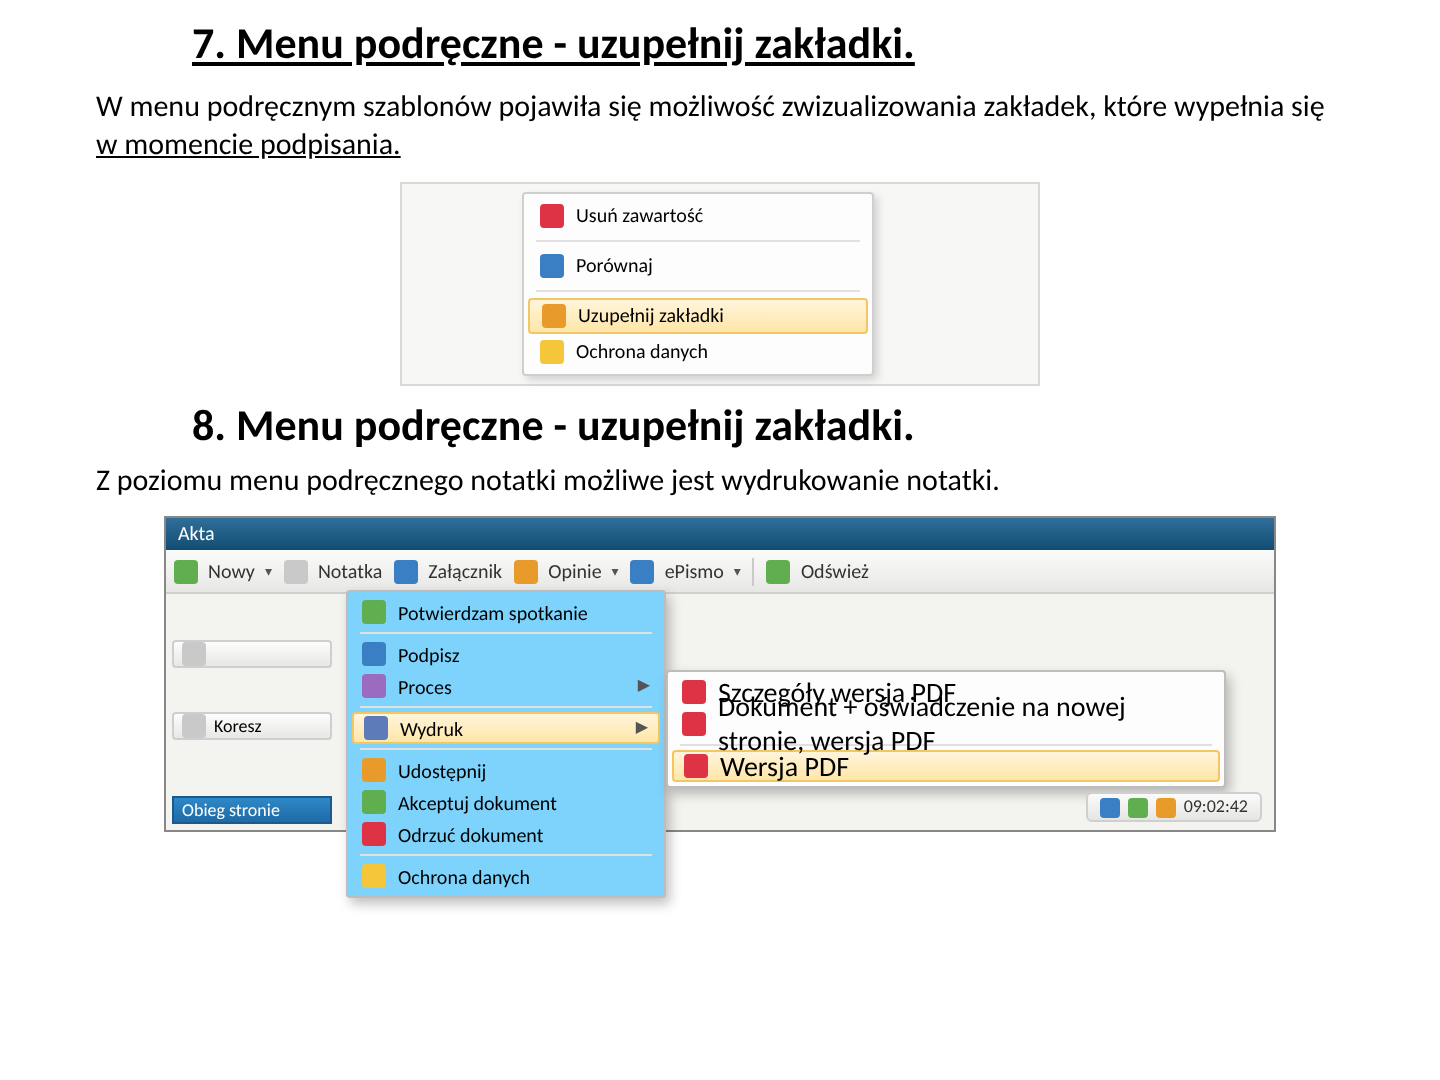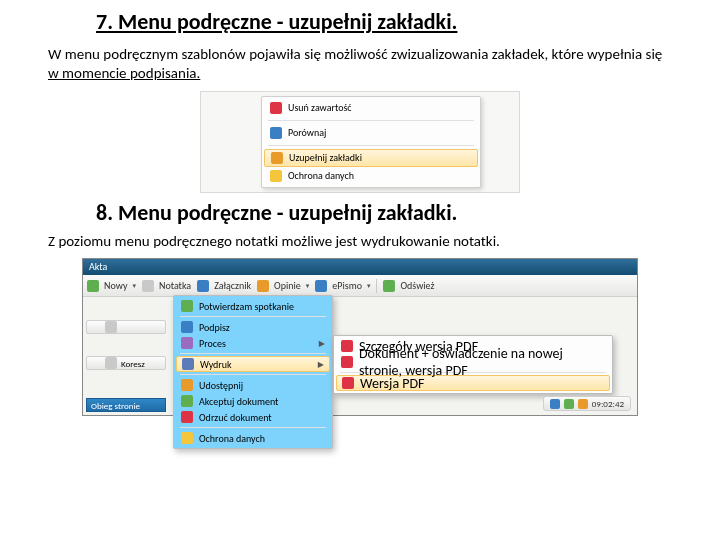--- a/index.html
+++ b/index.html
@@ -33,21 +33,21 @@
   
   .fig1 {
     width: 320px;
     margin: 0 auto 6px auto;
     background: #f7f7f5;
     border: 1px solid #d9d9d7;
     padding: 4px;
   }
   .menu1 {
     margin-left: 56px;
-    width: 220px;
+    width: 176px;
     background: #fdfdfd;
     border: 1px solid #cfcfcf;
     border-radius: 2px;
     box-shadow: 2px 2px 4px rgba(0,0,0,0.15);
     padding: 2px;
   }
   .menu1 .row {
     display: flex;
     align-items: center;
     height: 18px;
@@ -103,21 +103,21 @@
   }
   .tbtn { display:flex; align-items:center; gap:5px; color:#333; }
   .tri { font-size:7px; color:#555; }
   .tsep { width:1px; height:14px; background:#cacaca; }
 
   .workrow { display:flex; height:118px; background:#f3f3f0; }
   .leftcol { width: 86px; padding:3px; display:flex; flex-direction:column; gap:2px; font-size:9px; }
   .leftcol .lbtn {
     height:16px; display:flex; align-items:center; gap:4px;
     background:linear-gradient(#fdfdfd,#e7e7e5);
-    border:1px solid #cfcfcf; border-radius:2px; padding:0 18px;margin-top:20px;
+    border:1px solid #cfcfcf; border-radius:2px; padding:0 4px;margin-top:20px;
   }
   .leftcol .bluebar {
     margin-top: 26px;
     height:16px;
     background: linear-gradient(#2f88c7,#1e6aa5);
     border:1px solid #1b5a8e;
     color:#fff; display:flex; align-items:center; padding:0 4px;
     font-size:9px; white-space:nowrap; overflow:hidden;
   }
 

